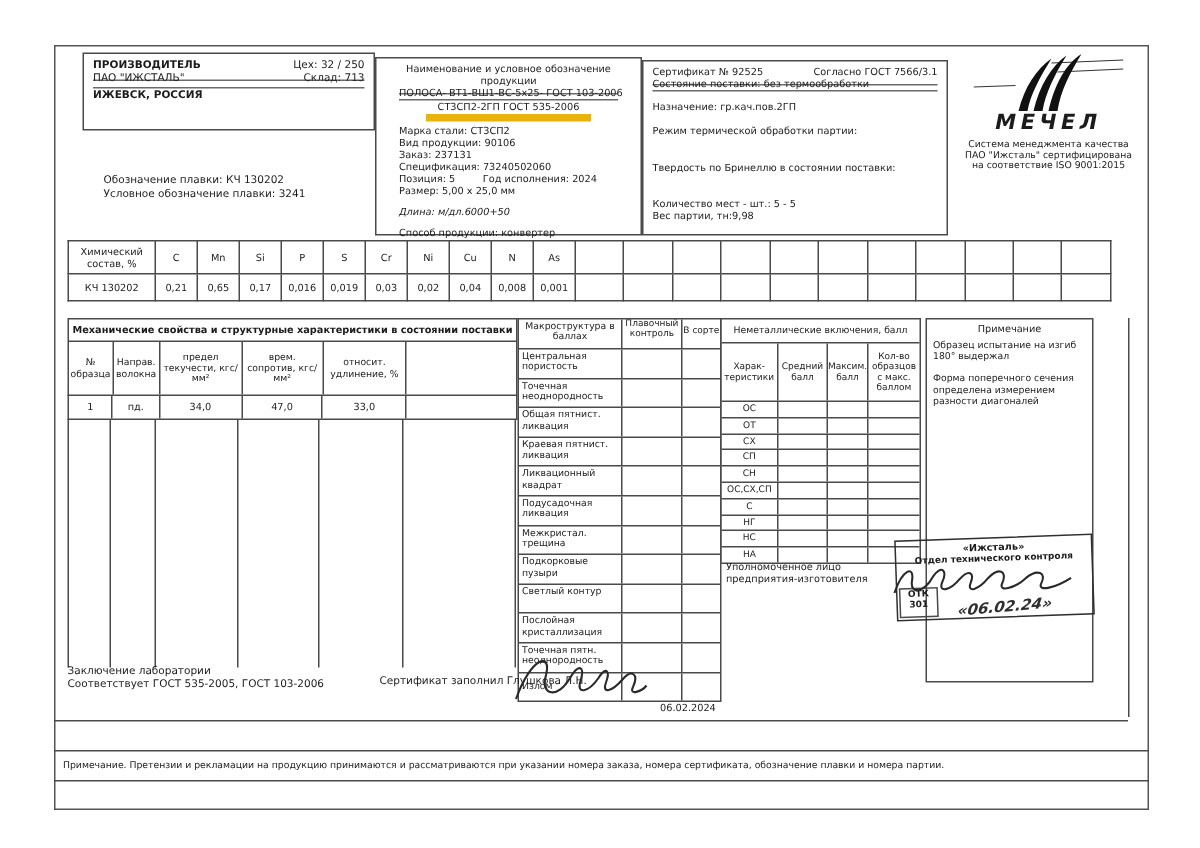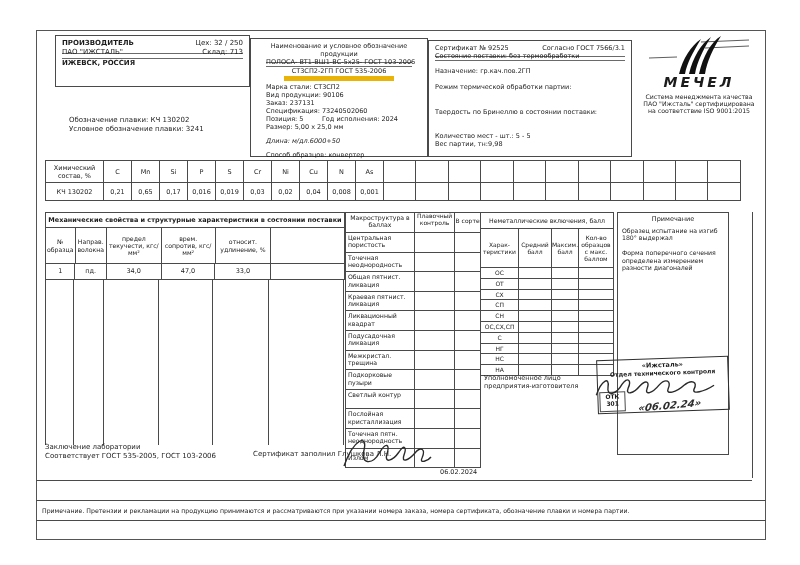--- a/index.html
+++ b/index.html
@@ -61,21 +61,21 @@
     <div>Марка стали: СТ3СП2</div>
     <div>Вид продукции: 90106</div>
     <div>Заказ: 237131</div>
     <div>Спецификация: 73240502060</div>
     <div class="row" style="justify-content:space-between;">
       <span>Позиция: 5</span>
       <span style="margin-right:14px;">Год исполнения: 2024</span>
     </div>
     <div>Размер:  5,00 х 25,0 мм</div>
     <div style="margin-top:6px;font-style:italic;">Длина: м/дл.6000+50</div>
-    <div style="margin-top:6px;">Способ образцов: конвертер</div>
+    <div style="margin-top:6px;">Способ продукции: конвертер</div>
   </div>
 </div>
 
 <div class="abs b" style="left:428px;top:40px;width:204px;height:117px;padding:3px 6px;">
   <div class="row t65" style="justify-content:space-between;">
     <span>Сертификат № 92525</span>
     <span>Согласно ГОСТ 7566/3.1</span>
   </div>
   <div class="t65 ruled">Состояние поставки: без термообработки</div>
   <div class="t65" style="margin-top:6px;">Назначение: гр.кач.пов.2ГП</div>

